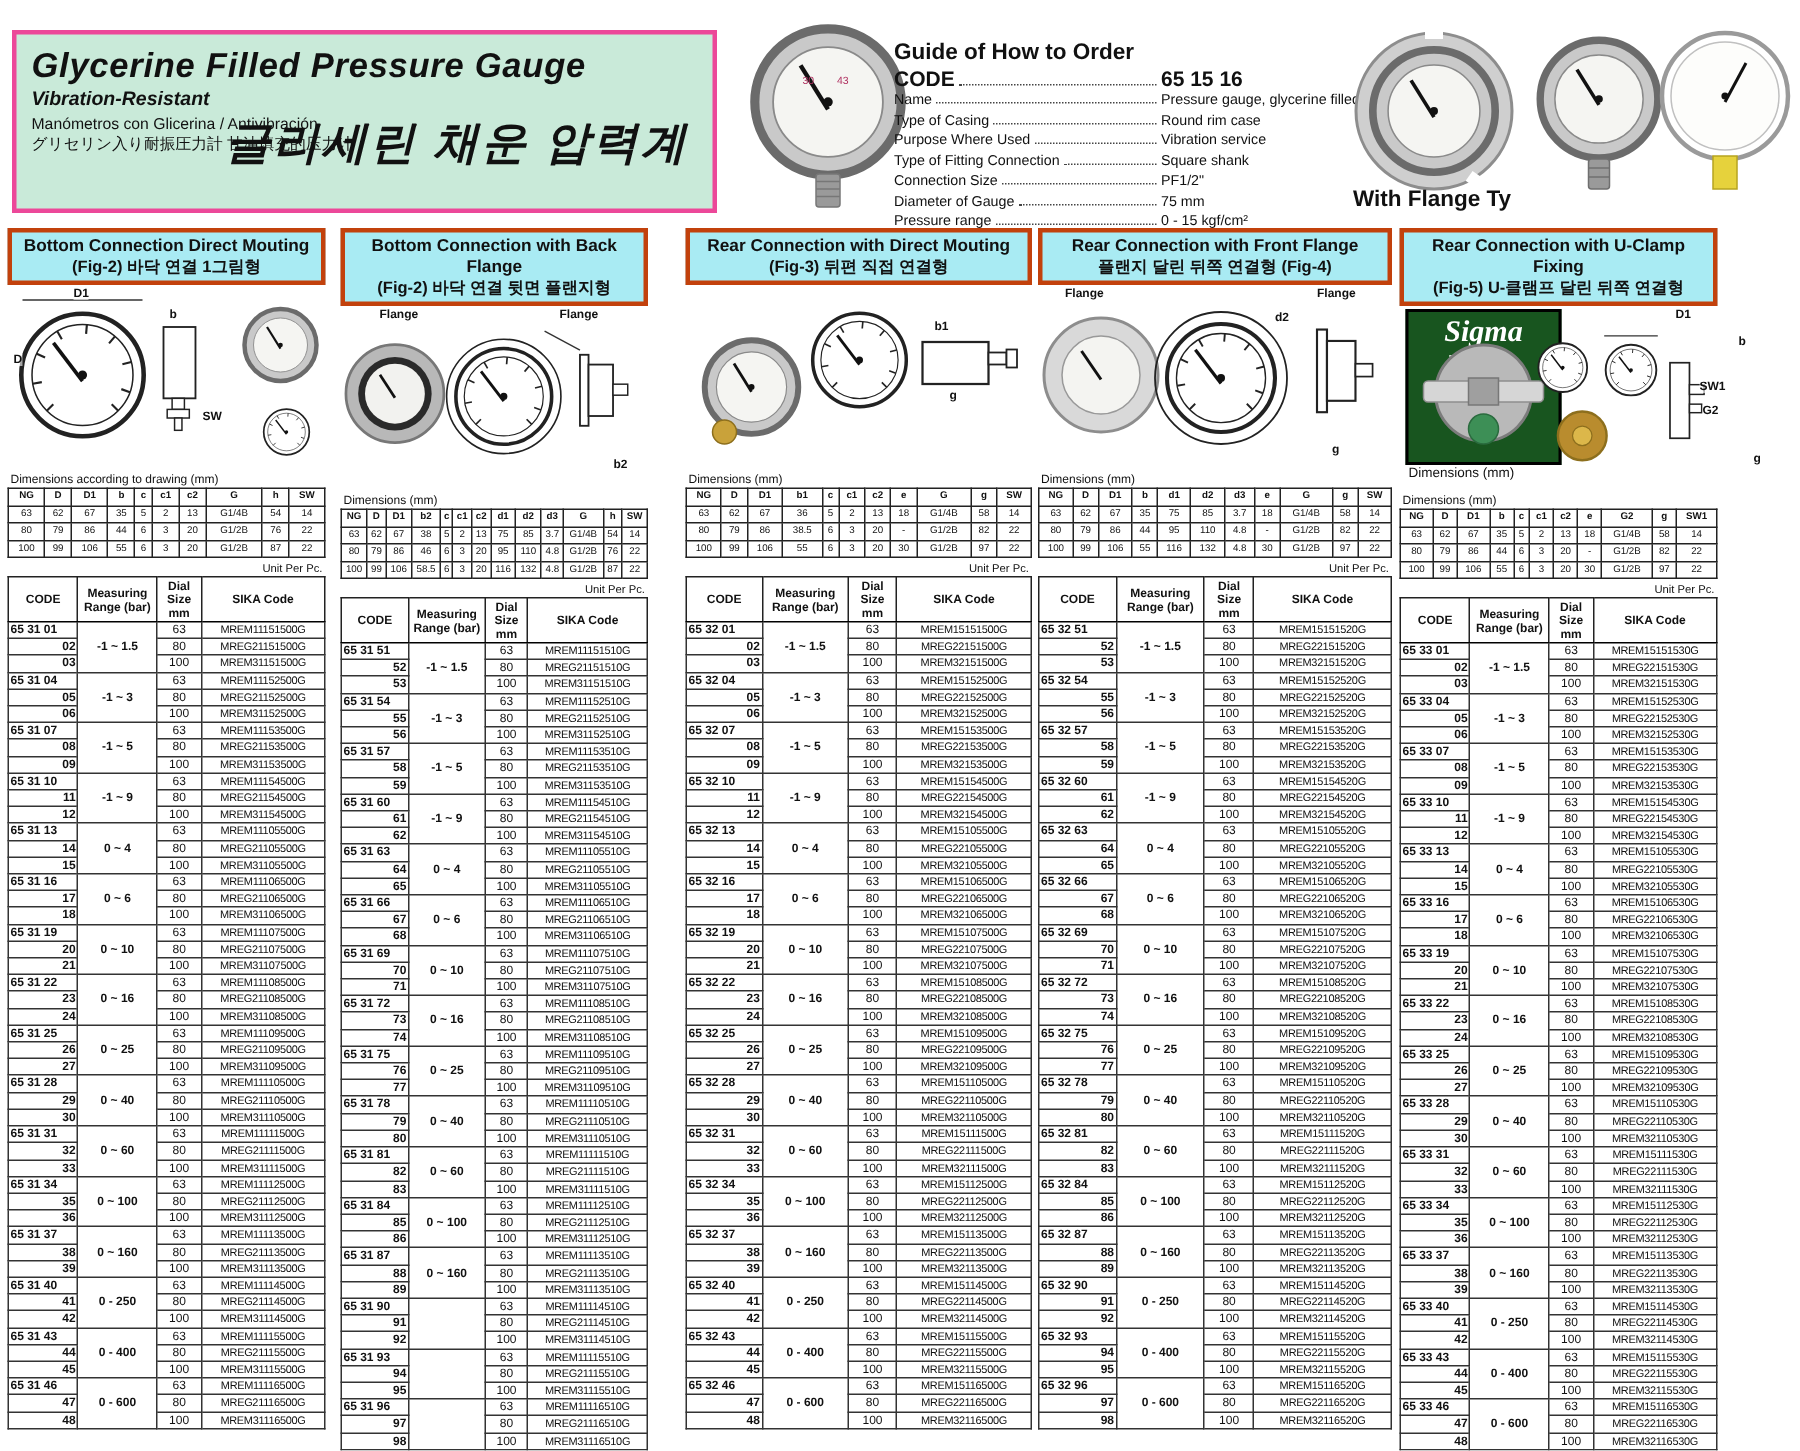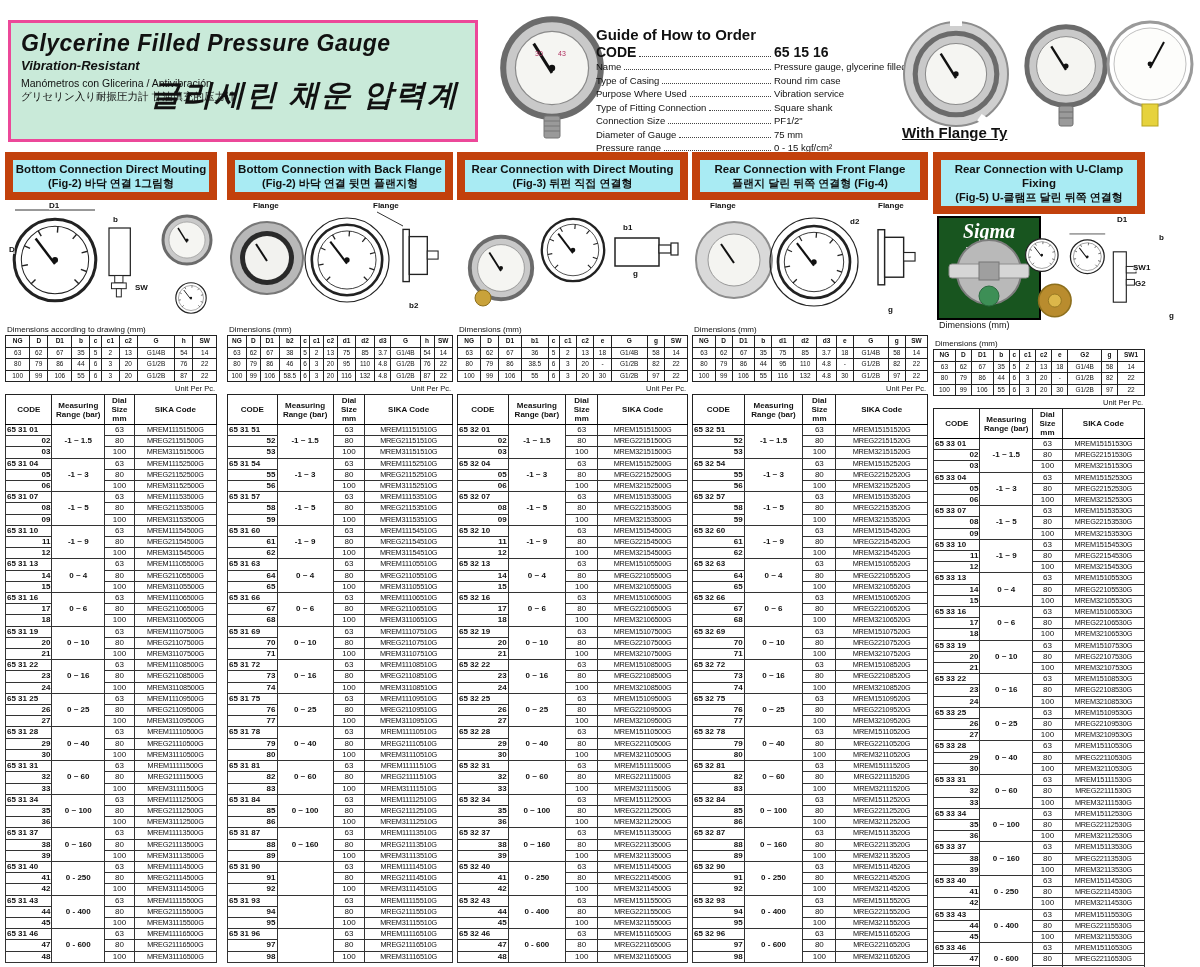--- a/index.html
+++ b/index.html
@@ -12,26 +12,26 @@
   .title-lang{font-size:10.5px;line-height:13px;margin:0;}
   .title-ko{position:absolute;right:16px;top:52px;font-size:30px;font-weight:bold;font-style:italic;letter-spacing:2px;}
   .order-guide{left:596px;top:26px;width:296px;}
   .og-title{font-size:15px;font-weight:bold;margin:0 0 3px;}
   .og-row{display:flex;align-items:baseline;font-size:9.5px;line-height:13.5px;}
   .og-label{white-space:nowrap;}
   .og-dots{flex:1;border-bottom:1.5px dotted #444;margin:0 3px 3px 3px;min-width:12px;}
   .og-value{white-space:nowrap;width:118px;}
   .og-code .og-label{font-size:14px;font-weight:bold;}
   .og-code .og-value{font-size:14px;font-weight:bold;}
-  .flange-caption{left:902px;top:124px;font-size:15px;font-weight:bold;text-decoration:underline;}
+  .flange-caption{left:902px;top:124px;font-size:15px;font-weight:bold;}
   
   .section{top:152px;bottom:8px;}
-  .s0{left:5px;width:212px;}  .s1{left:227px;width:226px;}  .s2{left:457px;width:231px;}
+  .s0{left:5px;width:212px;}  .s1{left:227px;width:205px;}  .s2{left:457px;width:231px;}
   .s3{left:692px;width:236px;}  .s4{left:933px;width:212px;}
-  .sec-header{border:8px solid #c2410c;background:#a9ebf3;text-align:center;padding:2px 1px;}
+  .sec-header{border:3px solid #c2410c;background:#a9ebf3;text-align:center;padding:2px 1px;}
   .sec-h1{font-size:11.5px;font-weight:bold;line-height:14px;}
   .sec-h2{font-size:11px;font-weight:bold;line-height:14px;}
   .figure{position:relative;height:122px;margin-top:2px;}
   .figure svg{position:absolute;inset:0;width:100%;height:100%;}
   .flab{position:absolute;font-size:8px;font-weight:bold;background:rgba(255,255,255,.6);line-height:8px;}
   .dims-title{font-size:8px;margin:1px 0 1px 2px;}
   table{border-collapse:collapse;width:100%;}
   .dims{font-size:6.5px;}
   .dims th,.dims td{border:1px solid #222;text-align:center;padding:0 1px;line-height:10.5px;}
   .dims th{font-weight:bold;}

